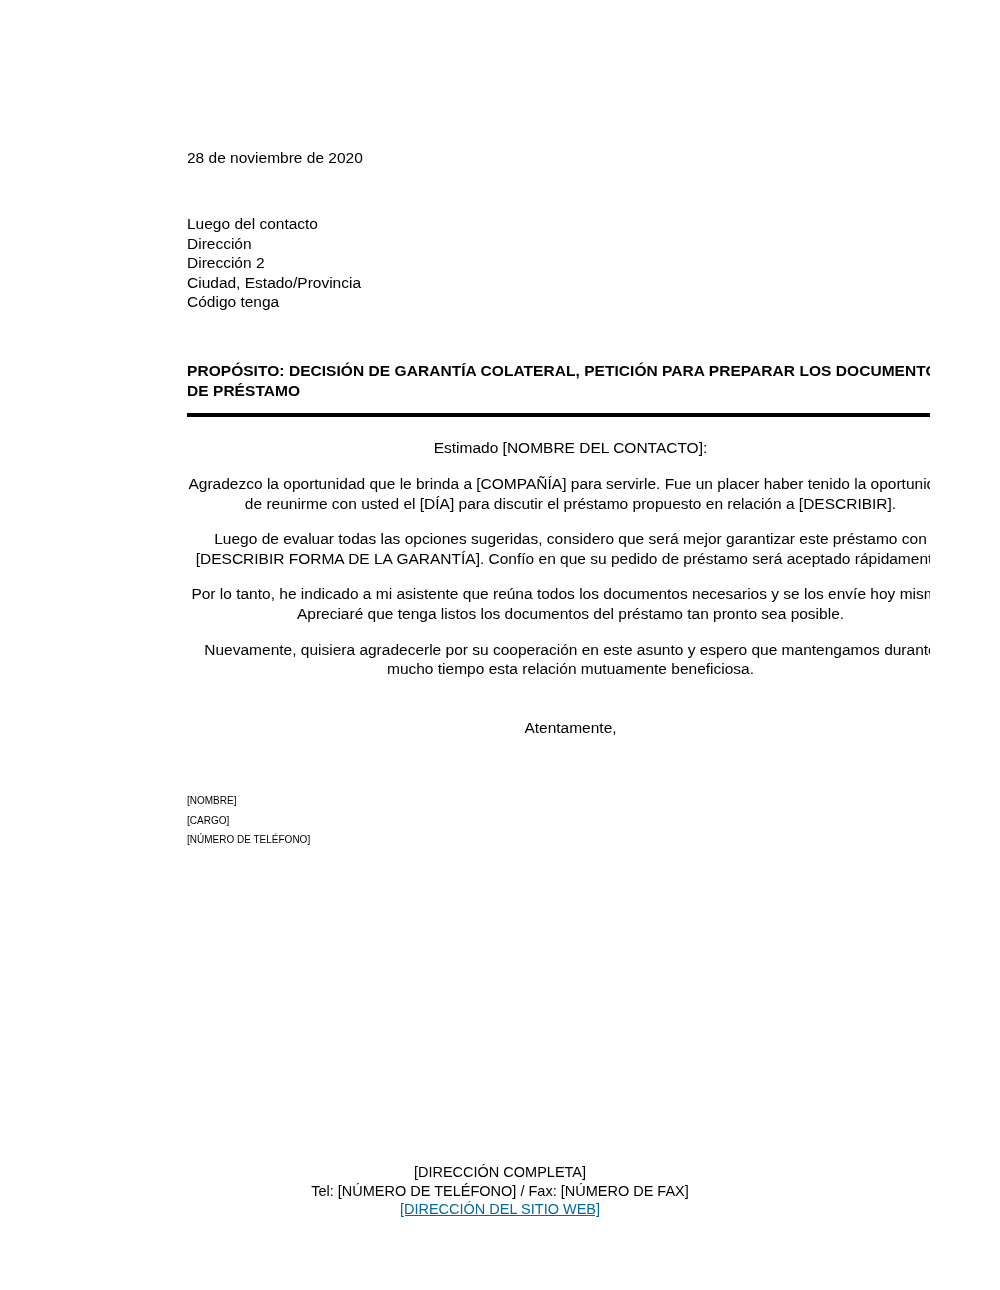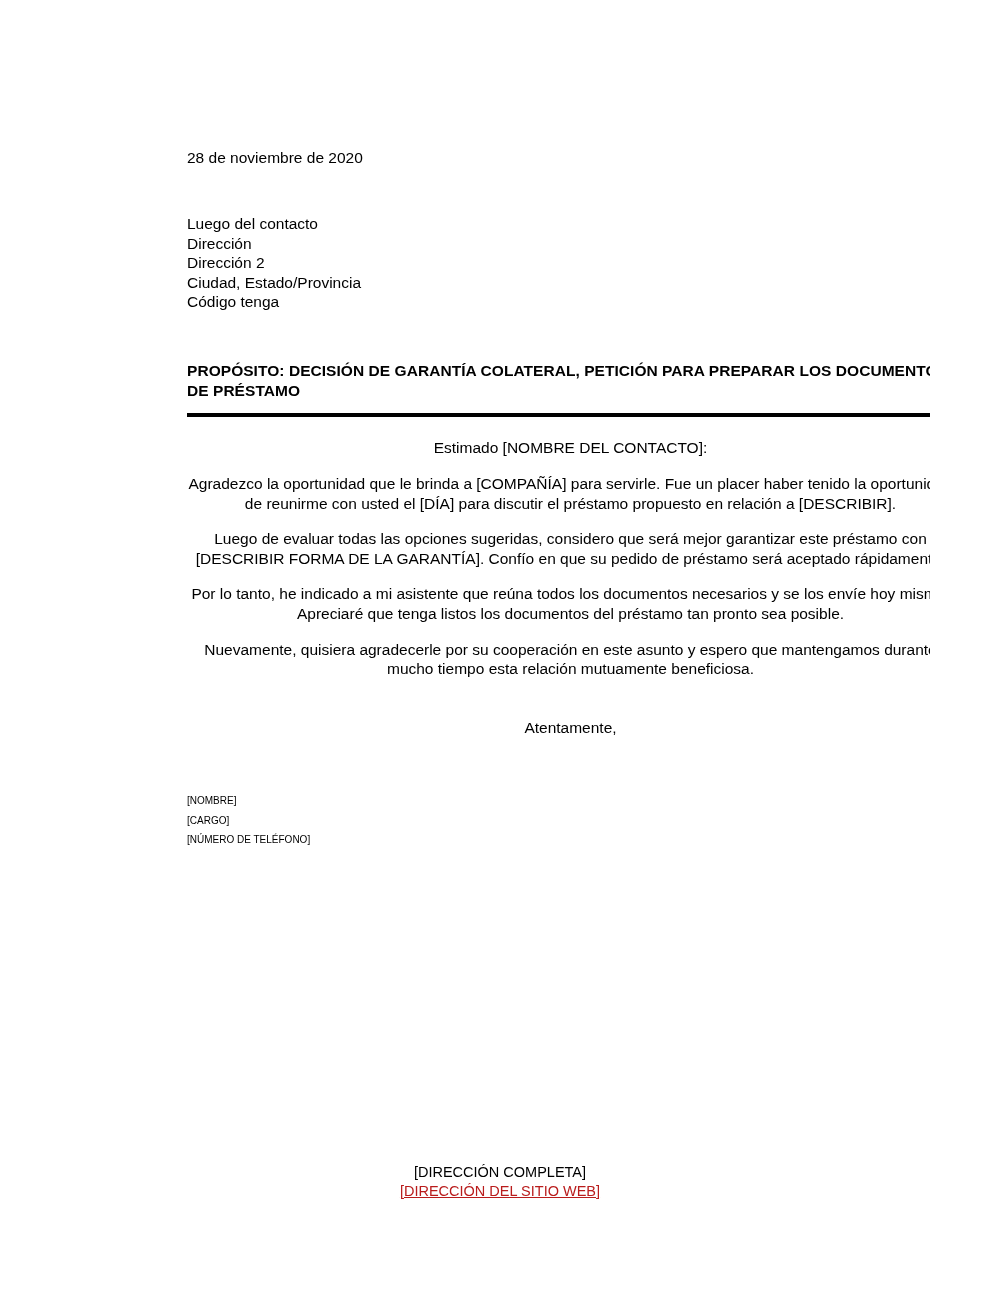--- a/index.html
+++ b/index.html
@@ -89,21 +89,21 @@
     text-align: center;
   }
   .footer .fline {
     font-size: 14.5px;
     line-height: 18.6px;
   }
   .footer .company {
     font-weight: bold;
   }
   .footer .weblink {
-    color: #b91c1c;
+    color: #0369a1;
     text-decoration: underline;
     cursor: pointer;
   }
 </style>
 </head>
 <body>
 
 <div class="page">
 
   <div class="content">
@@ -144,16 +144,17 @@
     <div class="sig-block">
       <div class="line">[NOMBRE]</div>
       <div class="line">[CARGO]</div>
       <div class="line">[NÚMERO DE TELÉFONO]</div>
     </div>
 
   </div>
 
   <div class="footer">
     <div class="fline">[DIRECCIÓN COMPLETA]</div>
+    <div class="fline">Tel: [NÚMERO DE TELÉFONO] / Fax: [NÚMERO DE FAX]</div>
     <div class="fline"><span class="weblink">[DIRECCIÓN DEL SITIO WEB]</span></div>
   </div>
 
 </div>
 
 </body></html>

